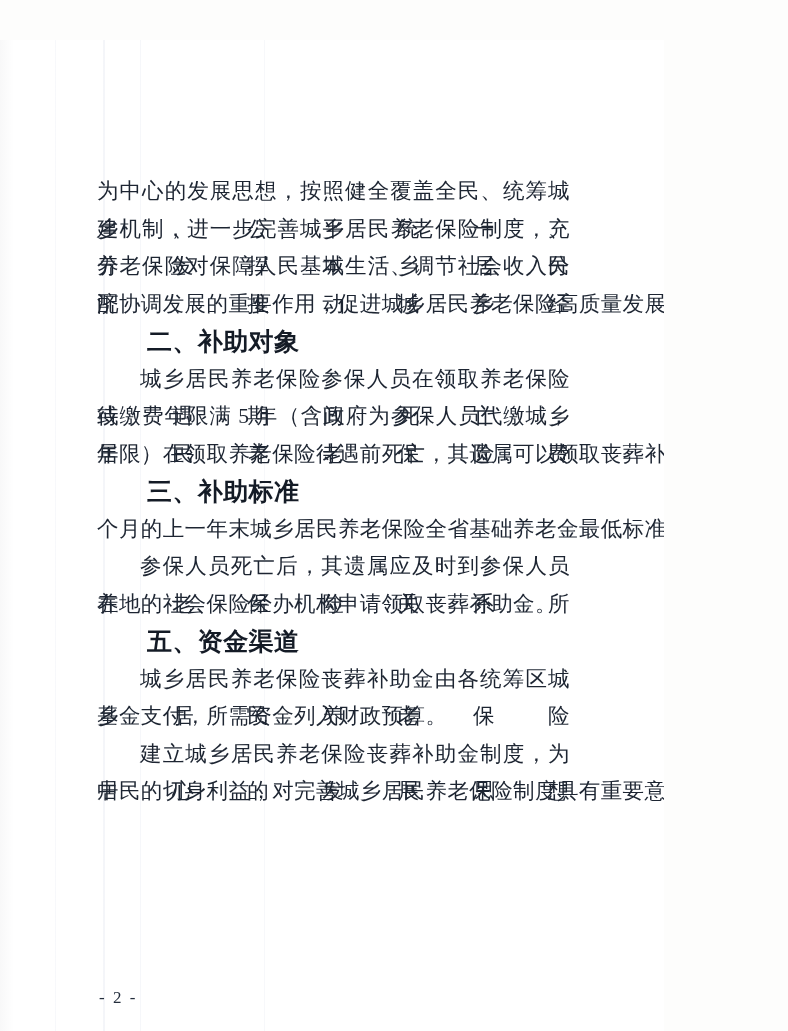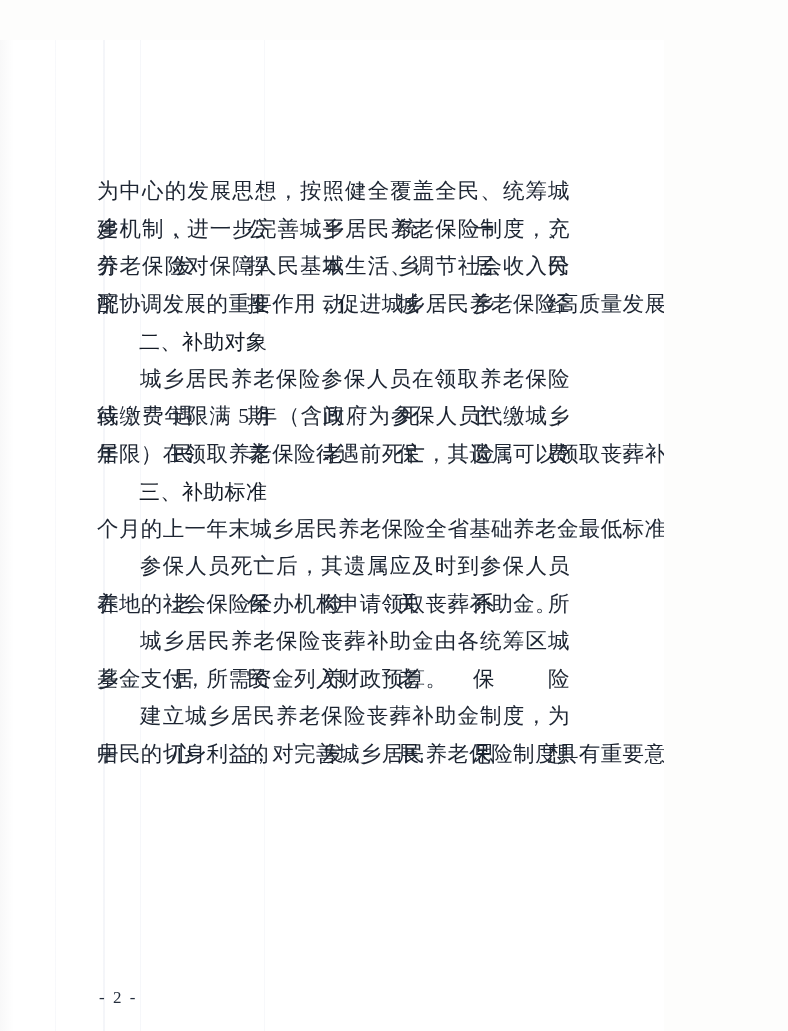--- a/index.html
+++ b/index.html
@@ -39,22 +39,22 @@
   .line.fill {
     white-space: normal;
     text-align: justify;
     text-align-last: justify;
   }
   .line.indent {
     text-indent: 2em;
   }
   .line.heading {
     font-family: "Liberation Sans", "DejaVu Sans", sans-serif;
-    font-weight: 400;
-    font-size: 21px;
+    font-weight: 700;
+    font-size: 25px;
     color: #141b26;
   }
   .page-number {
     position: absolute;
     left: 99px;
     top: 948px;
     font-size: 17px;
     letter-spacing: 2px;
     color: #242e3d;
     font-family: "Liberation Serif", "DejaVu Serif", serif;
@@ -75,20 +75,21 @@
     <div class="line indent fill">城乡居民养老保险参保人员在领取养老保险待遇期间死亡，</div>
     <div class="line fill">或缴费年限满 5 年（含政府为参保人员代缴城乡居民养老保险费</div>
     <div class="line">年限）在领取养老保险待遇前死亡，其遗属可以领取丧葬补助金。</div>
 
     <div class="line heading indent">三、补助标准</div>
     <div class="line">个月的上一年末城乡居民养老保险全省基础养老金最低标准。</div>
 
     <div class="line indent fill">参保人员死亡后，其遗属应及时到参保人员养老保险关系所</div>
     <div class="line">在地的社会保险经办机构申请领取丧葬补助金。</div>
 
+    <div class="line heading indent">五、资金渠道</div>
     <div class="line indent fill">城乡居民养老保险丧葬补助金由各统筹区城乡居民养老保险</div>
     <div class="line">基金支付，所需资金列入财政预算。</div>
 
     <div class="line indent fill">建立城乡居民养老保险丧葬补助金制度，为中心的发展思想</div>
     <div class="line">居民的切身利益，对完善城乡居民养老保险制度具有重要意义。</div>
 
   </div>
 
   <div class="page-number">- 2 -</div>
 </div>

